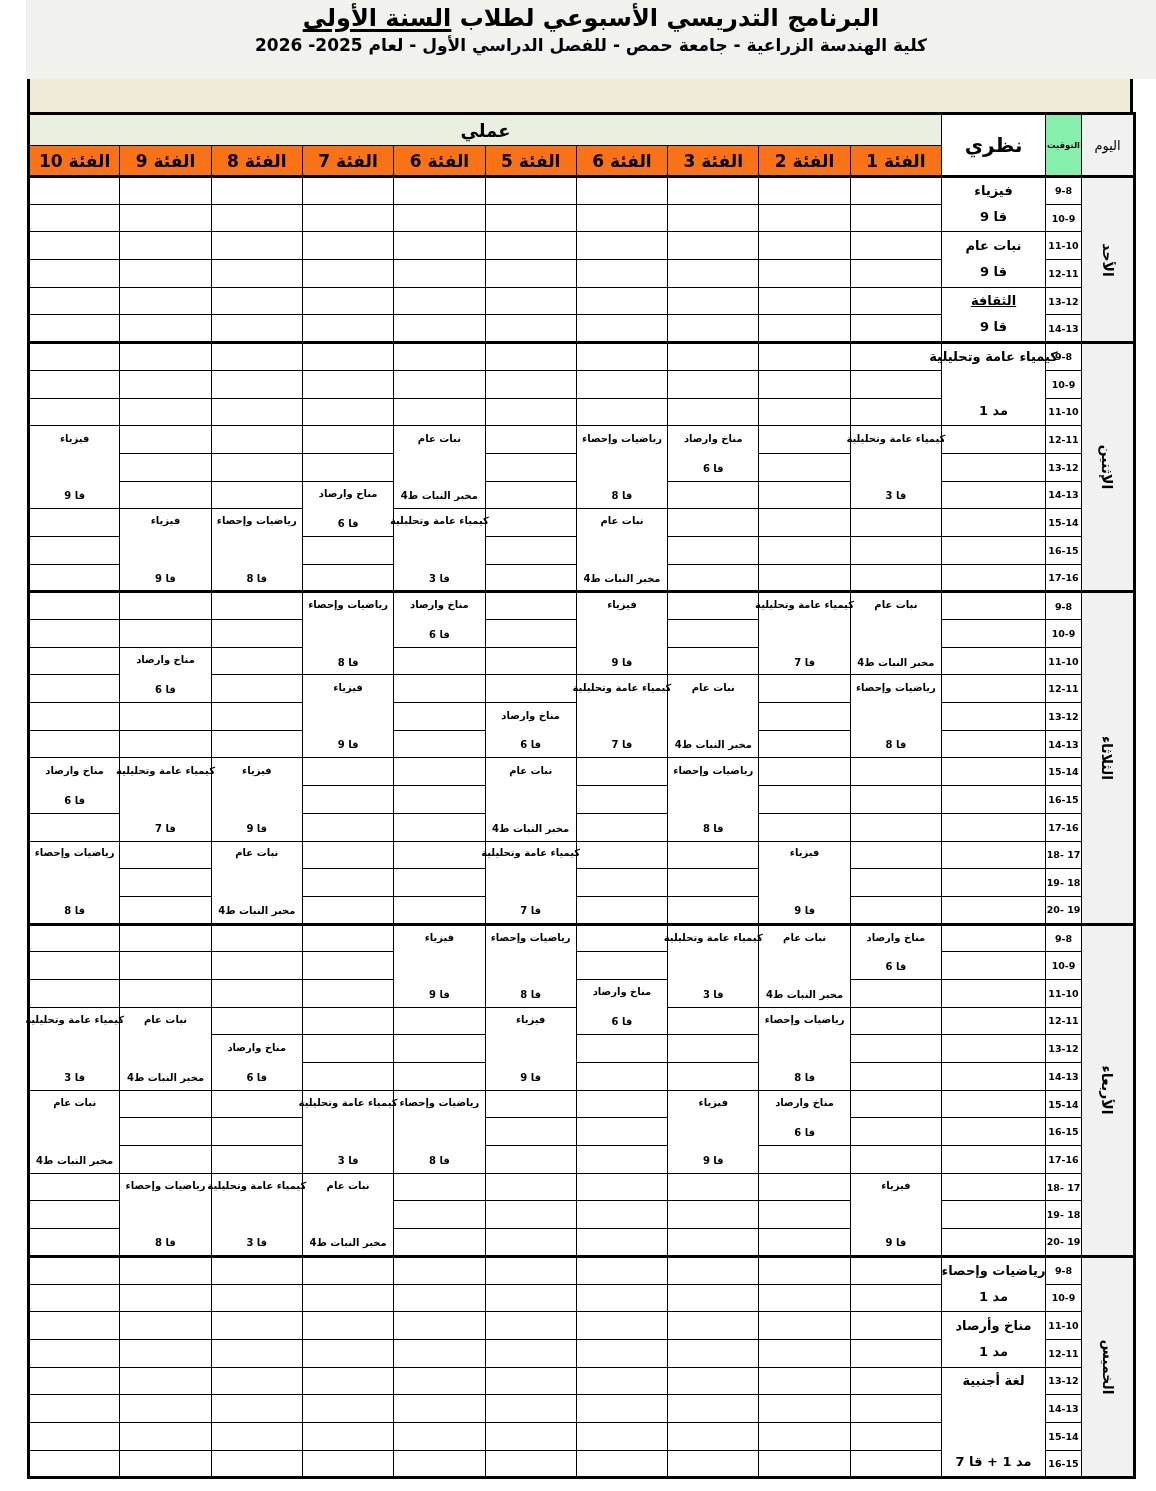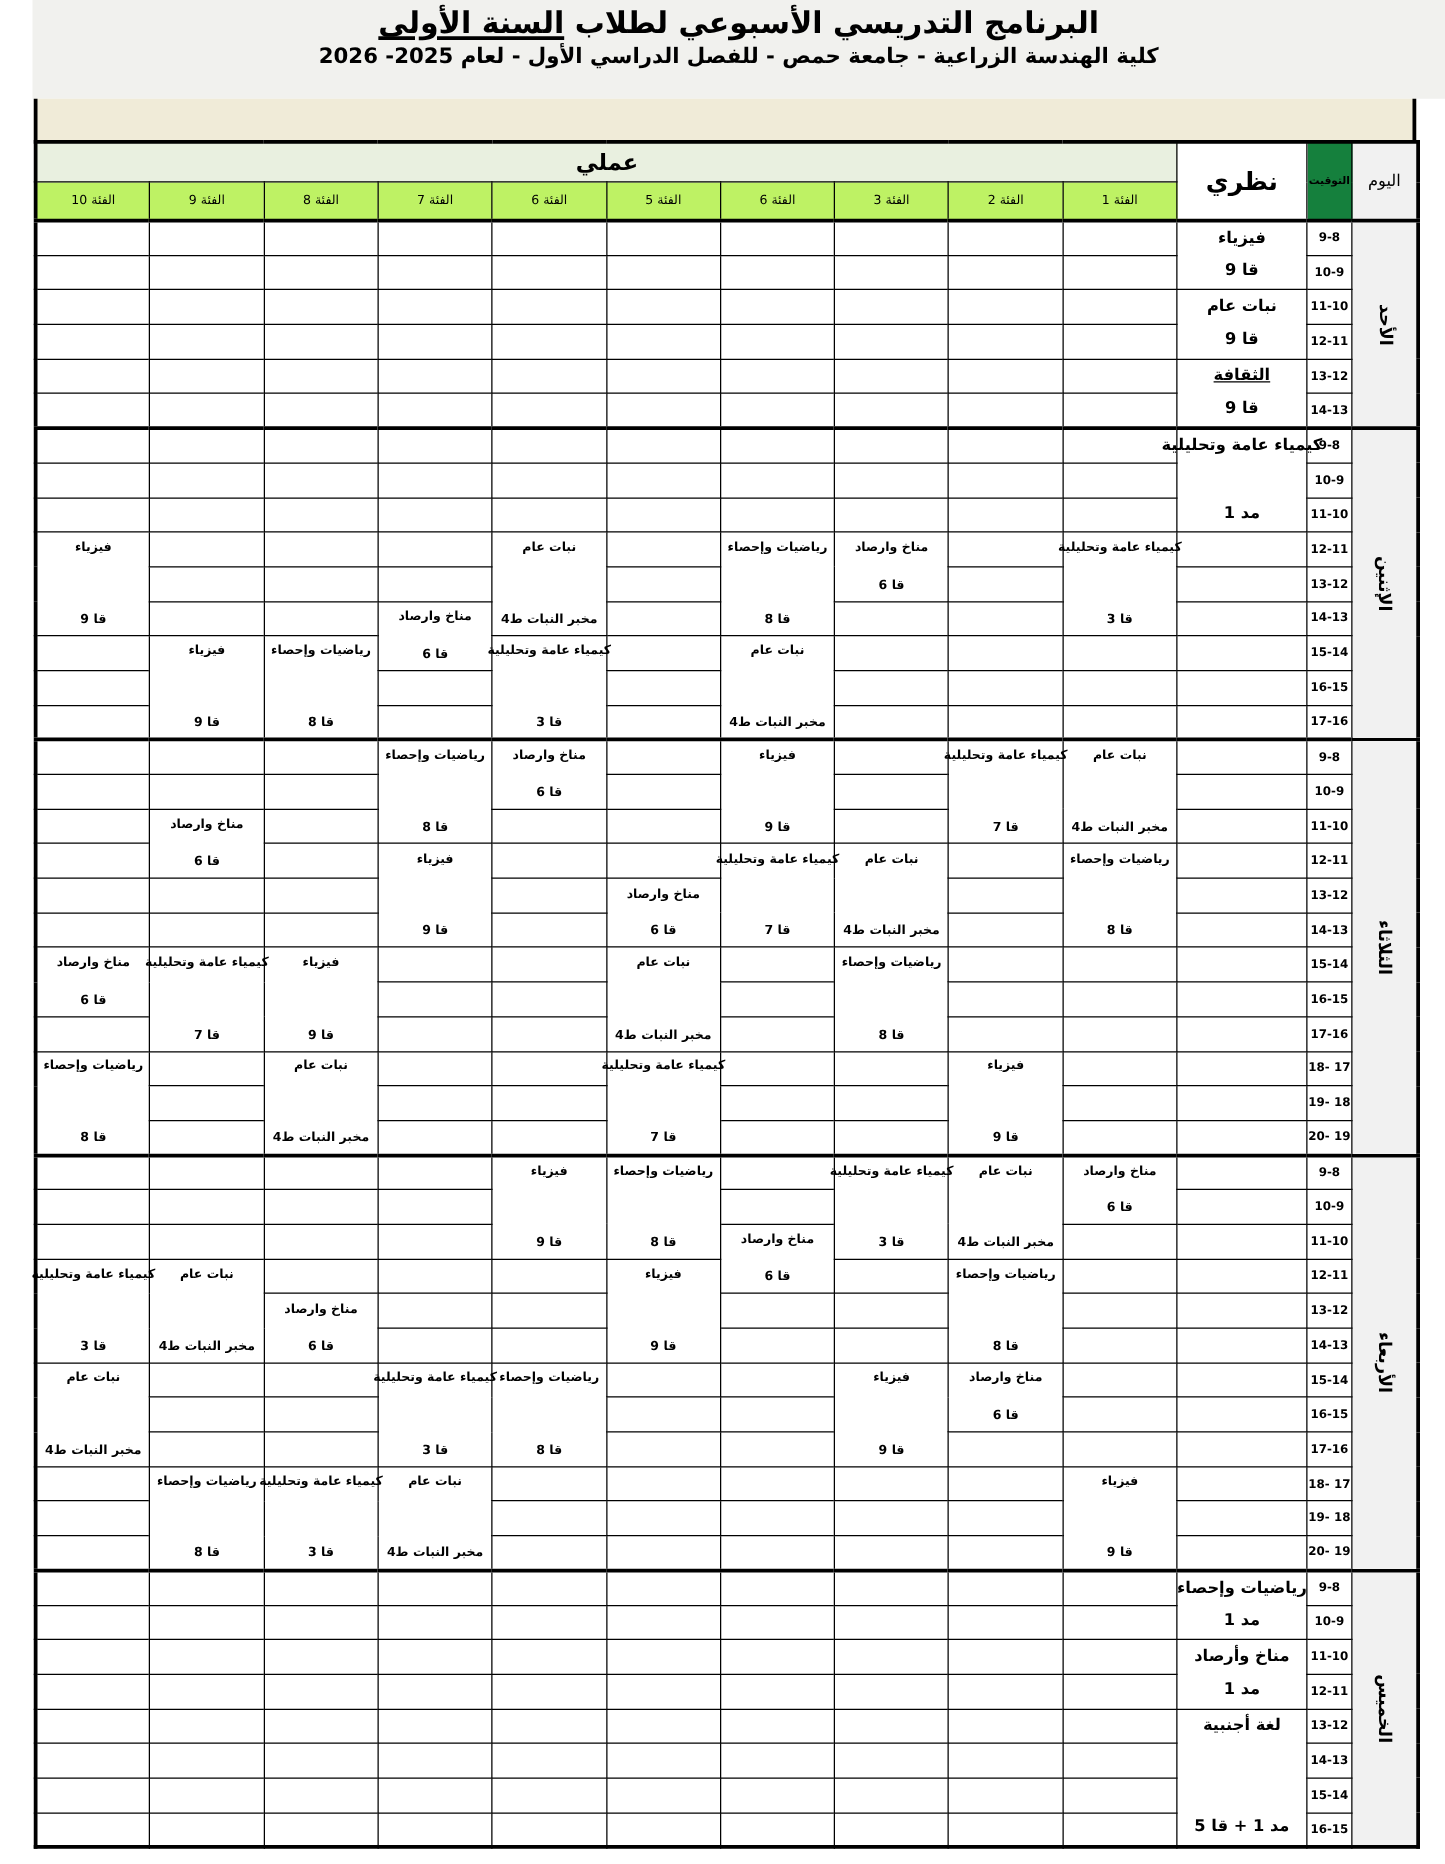--- a/index.html
+++ b/index.html
@@ -10,24 +10,24 @@
   .titleblock .t1{margin:3px 0 0;font-size:24px;font-weight:bold;line-height:1.3;}
   .titleblock .t1 .u{text-decoration:underline;text-decoration-thickness:3px;text-underline-offset:3px;}
   .titleblock .t2{margin:1px 0 0;font-size:17px;font-weight:bold;}
   .beige{position:absolute;left:27px;top:79px;width:1106px;height:33px;background:#f0ebd8;
         border-left:3px solid #000;border-right:3px solid #000;box-sizing:border-box;}
   table.tt{position:absolute;left:27px;top:112px;width:1106px;border-collapse:collapse;
         table-layout:fixed;direction:rtl;border:3px solid #000;}
   table.tt td{border:1px solid #000;padding:0;text-align:center;vertical-align:middle;}
   
   td.hday{background:#f1f1f1;font-size:13px;font-weight:normal;border-left:3px solid #000;border-bottom:3px solid #000;}
-  td.htime{background:#15803d;font-size:8.5px;font-weight:bold;border-bottom:3px solid #000;}
+  td.htime{background:#86efac;font-size:8.5px;font-weight:bold;border-bottom:3px solid #000;}
   td.hteo{background:#fff;font-size:20px;font-weight:bold;border-bottom:3px solid #000;border-left:2.5px solid #000;}
   td.pr{background:#e9f0e0;font-size:18px;font-weight:bold;}
-  td.gh{background:#bef264;font-size:10px;font-weight:normal;border-bottom:3px solid #000;}
+  td.gh{background:#f97316;font-size:17px;font-weight:bold;border-bottom:3px solid #000;}
   
   td.day{background:#f1f1f1;border-left:3px solid #000;border-right:3px solid #000;position:relative;}
   .dnwrap{position:absolute;inset:0;display:flex;align-items:center;justify-content:center;}
   .dn{transform:rotate(90deg);white-space:nowrap;font-size:14px;font-weight:bold;}
   td.time{background:#fff;font-size:9.5px;font-weight:bold;direction:ltr;}
   td.theory,td.thempty{border-left:2.5px solid #000;background:#fff;}
   td.g,td.gempty{background:#fff;}
   .secTop{border-top:3px solid #000 !important;}
   .cellc{display:flex;flex-direction:column;justify-content:space-between;align-items:center;
          padding:3px 0;box-sizing:border-box;margin:0 auto;}
@@ -891,21 +891,21 @@
           <td class="gempty"></td>
           <td class="gempty"></td>
           <td class="gempty"></td>
           <td class="gempty"></td>
         </tr>
         <tr style="height: 27.7px;">
           <td class="time">13-12</td>
           <td class="theory" rowspan="4">
             <div class="cellc" style="height: 102.8px;">
               <div class="subj">لغة أجنبية</div>
-              <div class="hall">مد 1 + قا 5</div>
+              <div class="hall">مد 1 + قا 7</div>
             </div>
           </td>
           <td class="gempty"></td>
           <td class="gempty"></td>
           <td class="gempty"></td>
           <td class="gempty"></td>
           <td class="gempty"></td>
           <td class="gempty"></td>
           <td class="gempty"></td>
           <td class="gempty"></td>

